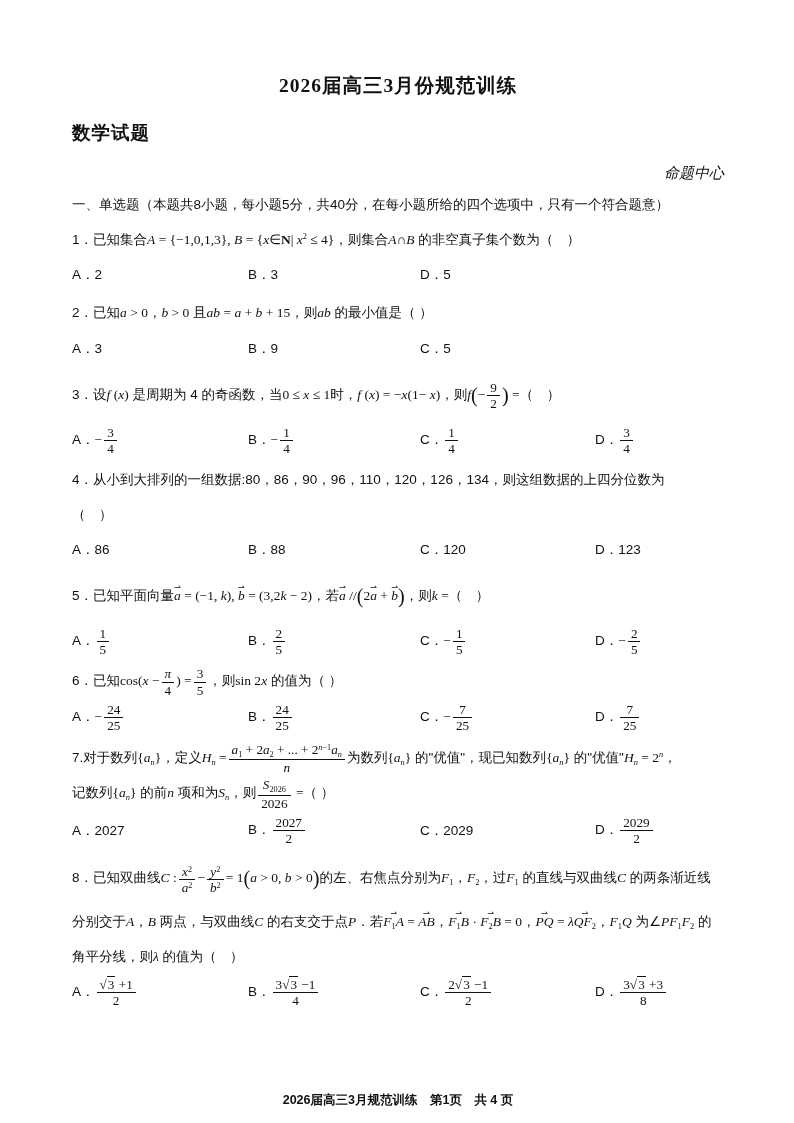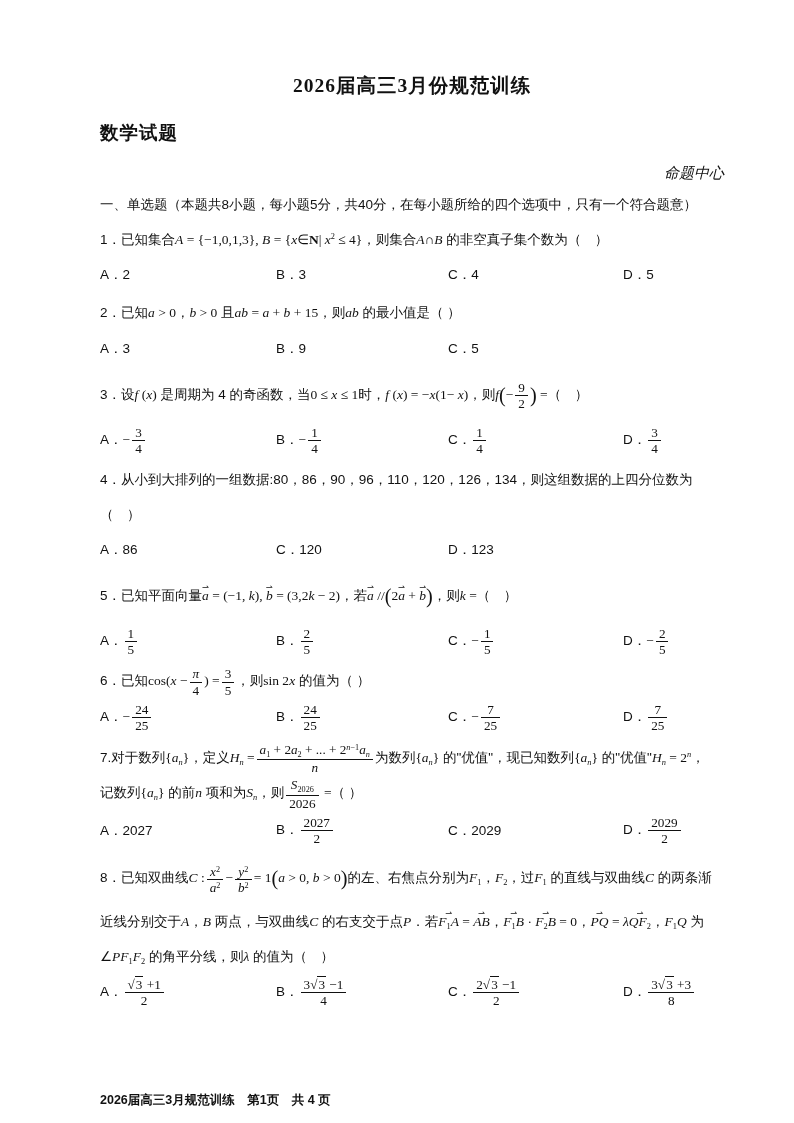--- a/index.html
+++ b/index.html
@@ -5,21 +5,21 @@
   html,body{margin:0;padding:0;background:#fff;}
   body{
     width:794px;height:1123px;overflow:hidden;
     color:#111;
     font-family:"Liberation Sans", sans-serif;
     box-sizing:border-box;
   }
   .page{
     box-sizing:border-box;
     width:794px;height:1123px;
-    padding:72px 70px 0 100px;
+    padding:72px 70px 0 72px;
     display:flex;flex-direction:column;
   }
   .title1{
     text-align:center;font-family:"Liberation Serif", serif;
     font-size:19.5px;font-weight:bold;letter-spacing:1px;margin-bottom:21px;
   }
   .title2{
     font-family:"Liberation Serif", serif;
     font-size:18.5px;font-weight:bold;letter-spacing:1px;margin-bottom:19px;
   }
@@ -55,39 +55,38 @@
   .bp{font-size:1.5em;vertical-align:middle;font-weight:400;}
   .vec{position:relative;display:inline-block;line-height:1;}
   .vec::before{
     content:"⇀";position:absolute;top:-0.62em;left:50%;
     transform:translateX(-50%);font-size:0.62em;font-style:normal;
   }
   .sq{white-space:nowrap;}
   .sq .rad{border-top:1px solid #111;padding:0 1px;}
   .setN{font-weight:bold;font-style:normal;}
   .footer{
-    text-align:left;font-size:12.5px;font-weight:bold;
+    text-align:center;font-size:12.5px;font-weight:bold;
     margin-top:auto;padding:6px 0 14px 0;
   }
 </style>
 </head>
 <body>
 
 <div class="page">
   <div class="title1">2026届高三3月份规范训练</div>
   <div class="title2">数学试题</div>
   <div class="title3">命题中心</div>
   <div class="section-head">一、单选题（本题共8小题，每小题5分，共40分，在每小题所给的四个选项中，只有一个符合题意）</div>
 
   <div class="question">
     <div class="stem">1．已知集合<span class="m"><i>A</i> = {−1,0,1,3}, <i>B</i> = {<i>x</i>∈<span class="setN">N</span>| <i>x</i><sup>2</sup> ≤ 4}</span>，则集合<span class="m"><i>A</i>∩<i>B</i></span> 的非空真子集个数为（　）</div>
     <div class="opts">
       <div class="opt">A．2</div>
       <div class="opt">B．3</div>
-      <div class="opt">C．4</div>
       <div class="opt">D．5</div>
     </div>
   </div>
 
   <div class="question">
     <div class="stem">2．已知<span class="m"><i>a</i> &gt; 0</span>，<span class="m"><i>b</i> &gt; 0</span> 且<span class="m"><i>ab</i> = <i>a</i> + <i>b</i> + 15</span>，则<span class="m"><i>ab</i></span> 的最小值是（ ）</div>
     <div class="opts">
       <div class="opt">A．3</div>
       <div class="opt">B．9</div>
       <div class="opt">C．5</div>
@@ -101,20 +100,21 @@
       <div class="opt">B．<span class="m">−<span class="fr"><span class="nu">1</span><span class="de">4</span></span></span></div>
       <div class="opt">C．<span class="m"><span class="fr"><span class="nu">1</span><span class="de">4</span></span></span></div>
       <div class="opt">D．<span class="m"><span class="fr"><span class="nu">3</span><span class="de">4</span></span></span></div>
     </div>
   </div>
 
   <div class="question">
     <div class="stem">4．从小到大排列的一组数据:80，86，90，96，110，120，126，134，则这组数据的上四分位数为<br>（　）</div>
     <div class="opts">
       <div class="opt">A．86</div>
+      <div class="opt">B．88</div>
       <div class="opt">C．120</div>
       <div class="opt">D．123</div>
     </div>
   </div>
 
   <div class="question">
     <div class="stem">5．已知平面向量<span class="m"><span class="vec"><i>a</i></span> = (−1, <i>k</i>), <span class="vec"><i>b</i></span> = (3,2<i>k</i> − 2)</span>，若<span class="m"><span class="vec"><i>a</i></span> //<span class="bp">(</span>2<span class="vec"><i>a</i></span> + <span class="vec"><i>b</i></span><span class="bp">)</span></span>，则<span class="m"><i>k</i> =</span>（　）</div>
     <div class="opts">
       <div class="opt">A．<span class="m"><span class="fr"><span class="nu">1</span><span class="de">5</span></span></span></div>
       <div class="opt">B．<span class="m"><span class="fr"><span class="nu">2</span><span class="de">5</span></span></span></div>

